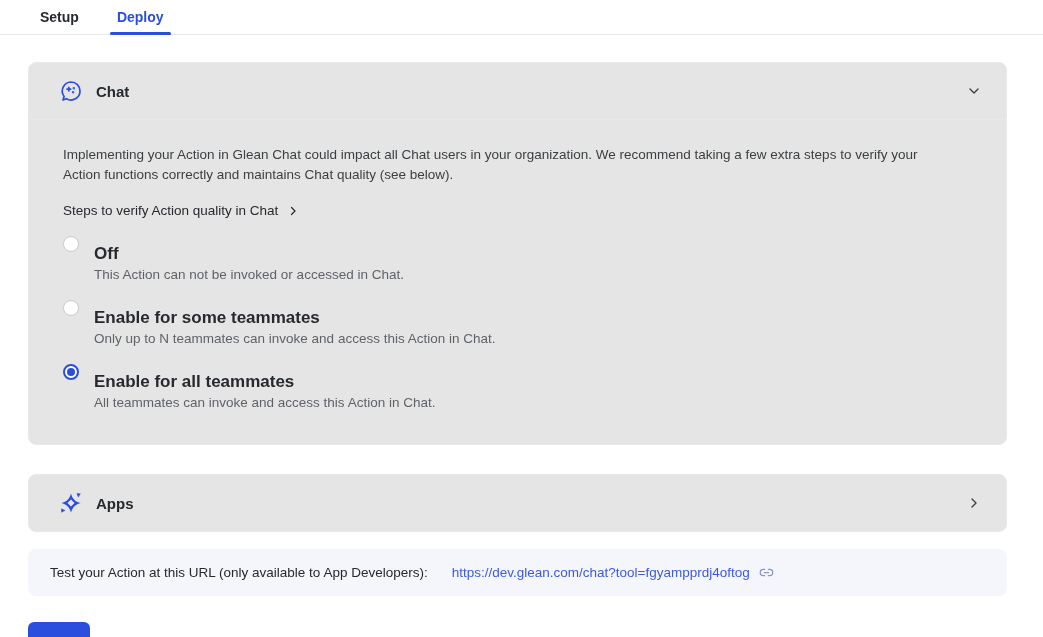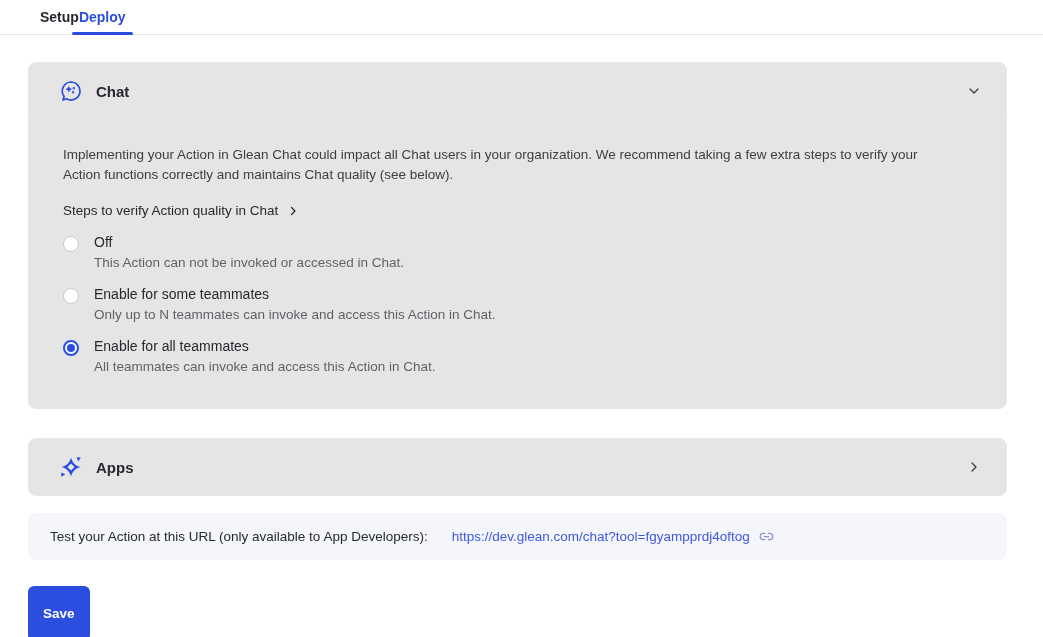--- a/index.html
+++ b/index.html
@@ -4,21 +4,21 @@
 <style>
   :root { --accent:#2B4EDE; --link:#3E59E0; --border:#E7E8EC; --text:#26292E; --muted:#5F6368; }
   * { box-sizing:border-box; }
   html,body { margin:0; padding:0; }
   body {
     width:1043px; height:637px; background:#fff; overflow:hidden;
     font-family:"Liberation Sans", sans-serif; color:var(--text);
     -webkit-font-smoothing:antialiased;
   }
   
-  .tabbar { display:flex; padding-left:40px; border-bottom:1px solid var(--border); }
+  .tabbar { display:flex; gap:38px; padding-left:40px; border-bottom:1px solid var(--border); }
   .tab { position:relative; padding:9px 0 9px; font-size:14px; font-weight:600; color:var(--text); cursor:pointer; }
   .tab.active { color:var(--accent); }
   .tab.active::after {
     content:""; position:absolute; left:-7px; right:-7px; bottom:-1px;
     height:3px; border-radius:3px; background:var(--accent);
   }
   
   .content { margin:27px 36px 0 28px; }
   .card { border:1px solid var(--border); border-radius:8px; background:#e5e5e5; }
   .card + .card { margin-top:29px; }
@@ -30,21 +30,21 @@
   .steps-link { display:inline-flex; align-items:center; gap:9px; margin-top:18px; font-size:13.5px; font-weight:400; color:var(--text); cursor:pointer; }
   
   .options { margin-top:10px; }
   .option { display:flex; align-items:flex-start; gap:15px; margin-top:15px; cursor:pointer; }
   .radio {
     flex:0 0 16px; width:16px; height:16px; margin-top:2px; border-radius:50%;
     border:1.5px solid #C7CAD0; background:#fff; position:relative;
   }
   .radio.selected { border:2px solid var(--accent); }
   .radio.selected::after { content:""; position:absolute; inset:2px; border-radius:50%; background:var(--accent); }
-  .option-label { font-size:14px; font-weight:400; color:var(--text); line-height:16px; }
+  .option-label { font-size:17px; font-weight:700; color:var(--text); line-height:16px;margin-top:12px; }
   .option-desc { margin-top:5px; font-size:13.5px; color:var(--muted); line-height:16px; }
   
   .banner {
     margin-top:17px; background:#F5F6FB; border-radius:8px;
     display:flex; align-items:center; gap:9px; padding:16px 22px; font-size:13.5px;
   }
   .banner-text { color:var(--text); }
   .banner-link { color:var(--link); text-decoration:none; cursor:pointer;padding-left:15px; }
   .link-icon { display:flex; align-items:center; color:#8B93C8; cursor:pointer; }
   

